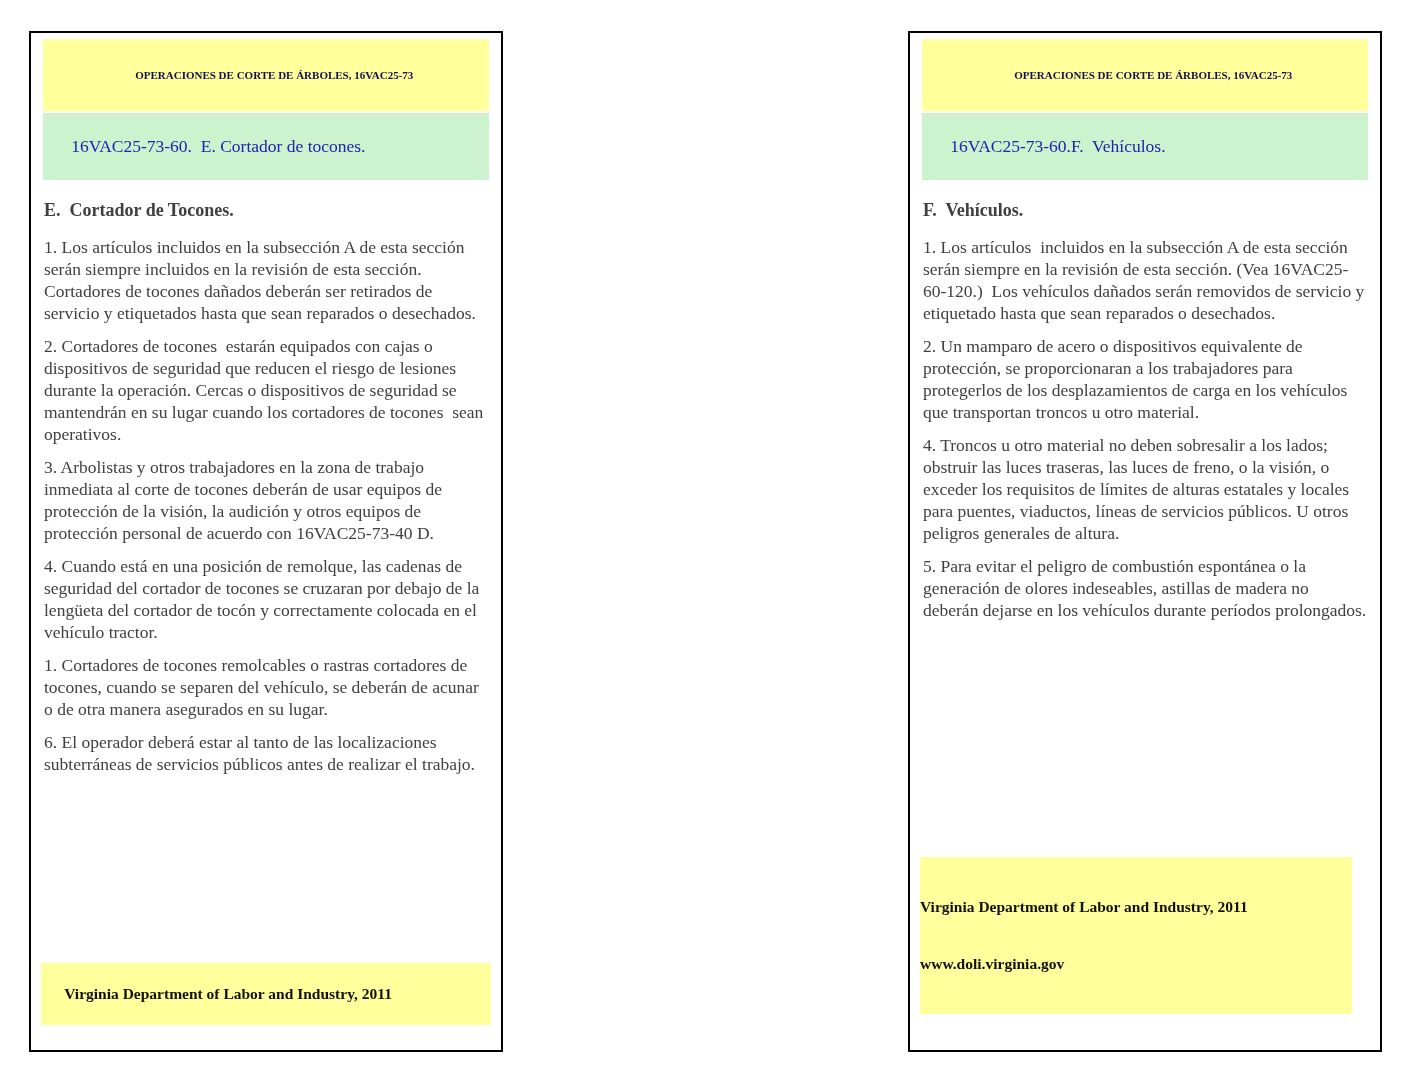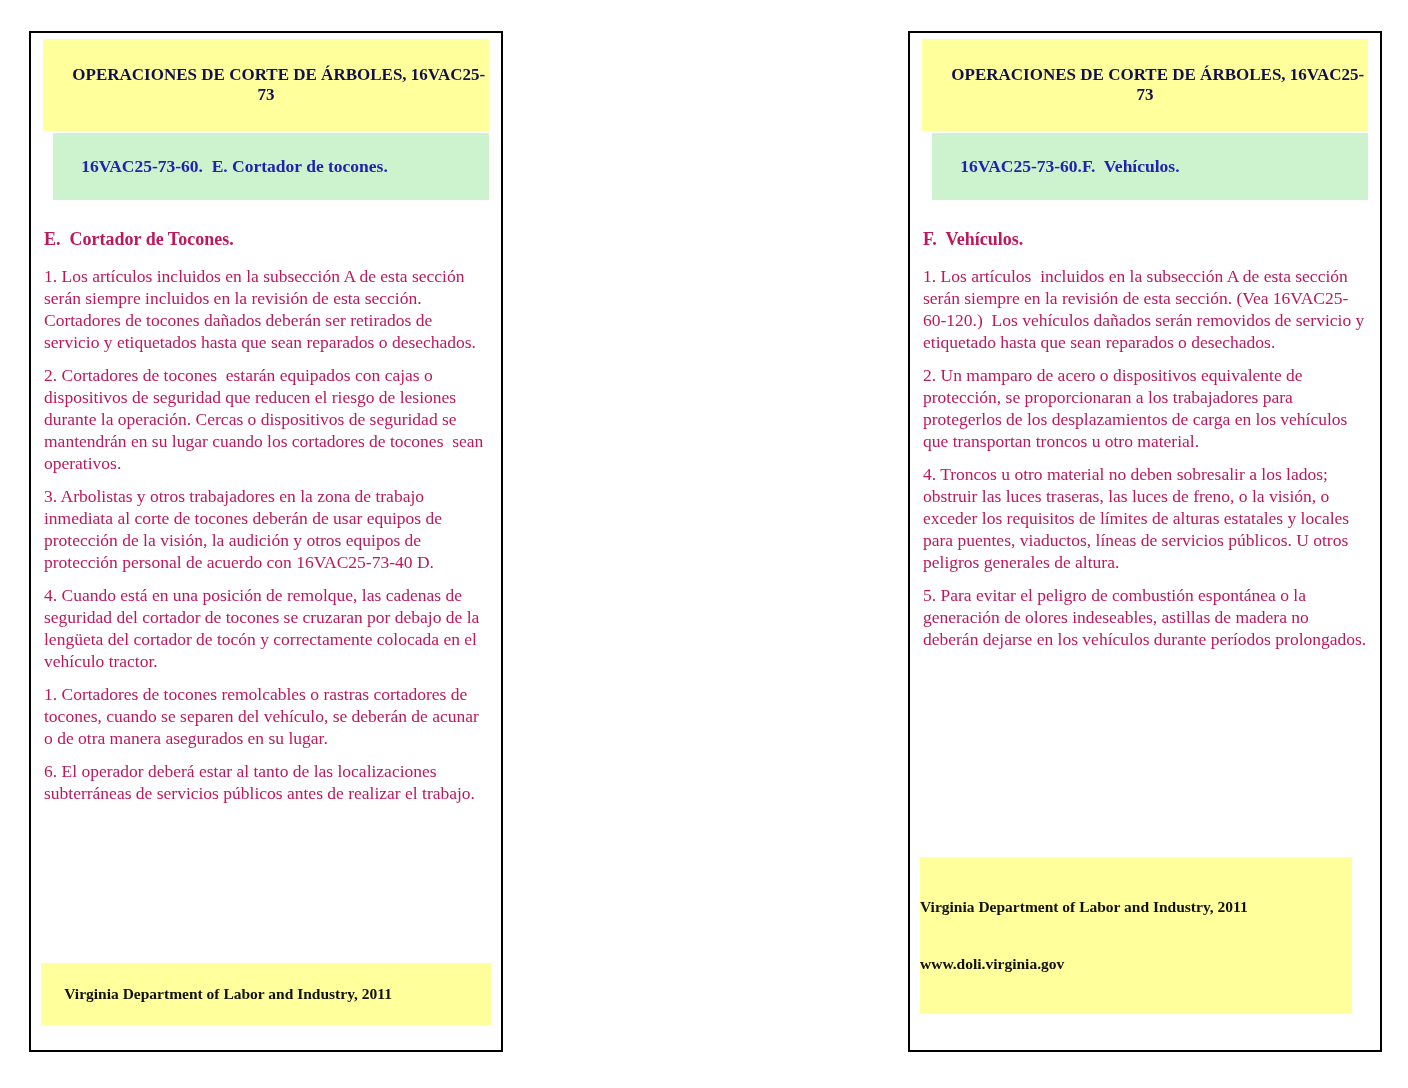--- a/index.html
+++ b/index.html
@@ -19,42 +19,42 @@
     border: 2px solid #000000;
     padding: 6px 11px 0 11px;
   }
   .panel-left  { left: 29px; }
   .panel-right { left: 908px; }
 
   .band-yellow {
     background: #FFFF9C;
     text-align: center;
     font-weight: bold;
-    font-size: 17px;
+    font-size: 11px;
     line-height: 20px;
     color: #10104E;
     padding: 6px 2px;
     margin: 0 1px;
     white-space: pre-wrap;
   }
   .band-green {
     background: #CDF3CE;
-    font-weight: bold;
+    font-weight: normal;
     font-size: 17.5px;
     line-height: 20px;
     color: #2222AE;
     padding: 3px 4px 4px 2px;
-    margin: 2px 1px 0 11px;
+    margin: 2px 1px 0 1px;
     white-space: pre-wrap;
   }
 
   .content {
-    margin-top: 28px;
+    margin-top: 19px;
     padding: 0 2px 0 2px;
-    color: #be185d;
+    color: #404040;
     font-size: 17.5px;
     line-height: 22px;
   }
   .content .heading {
     font-weight: bold;
     font-size: 18px;
     margin: 0 0 15px 0;
     white-space: pre-wrap;
   }
   .content p.para {

